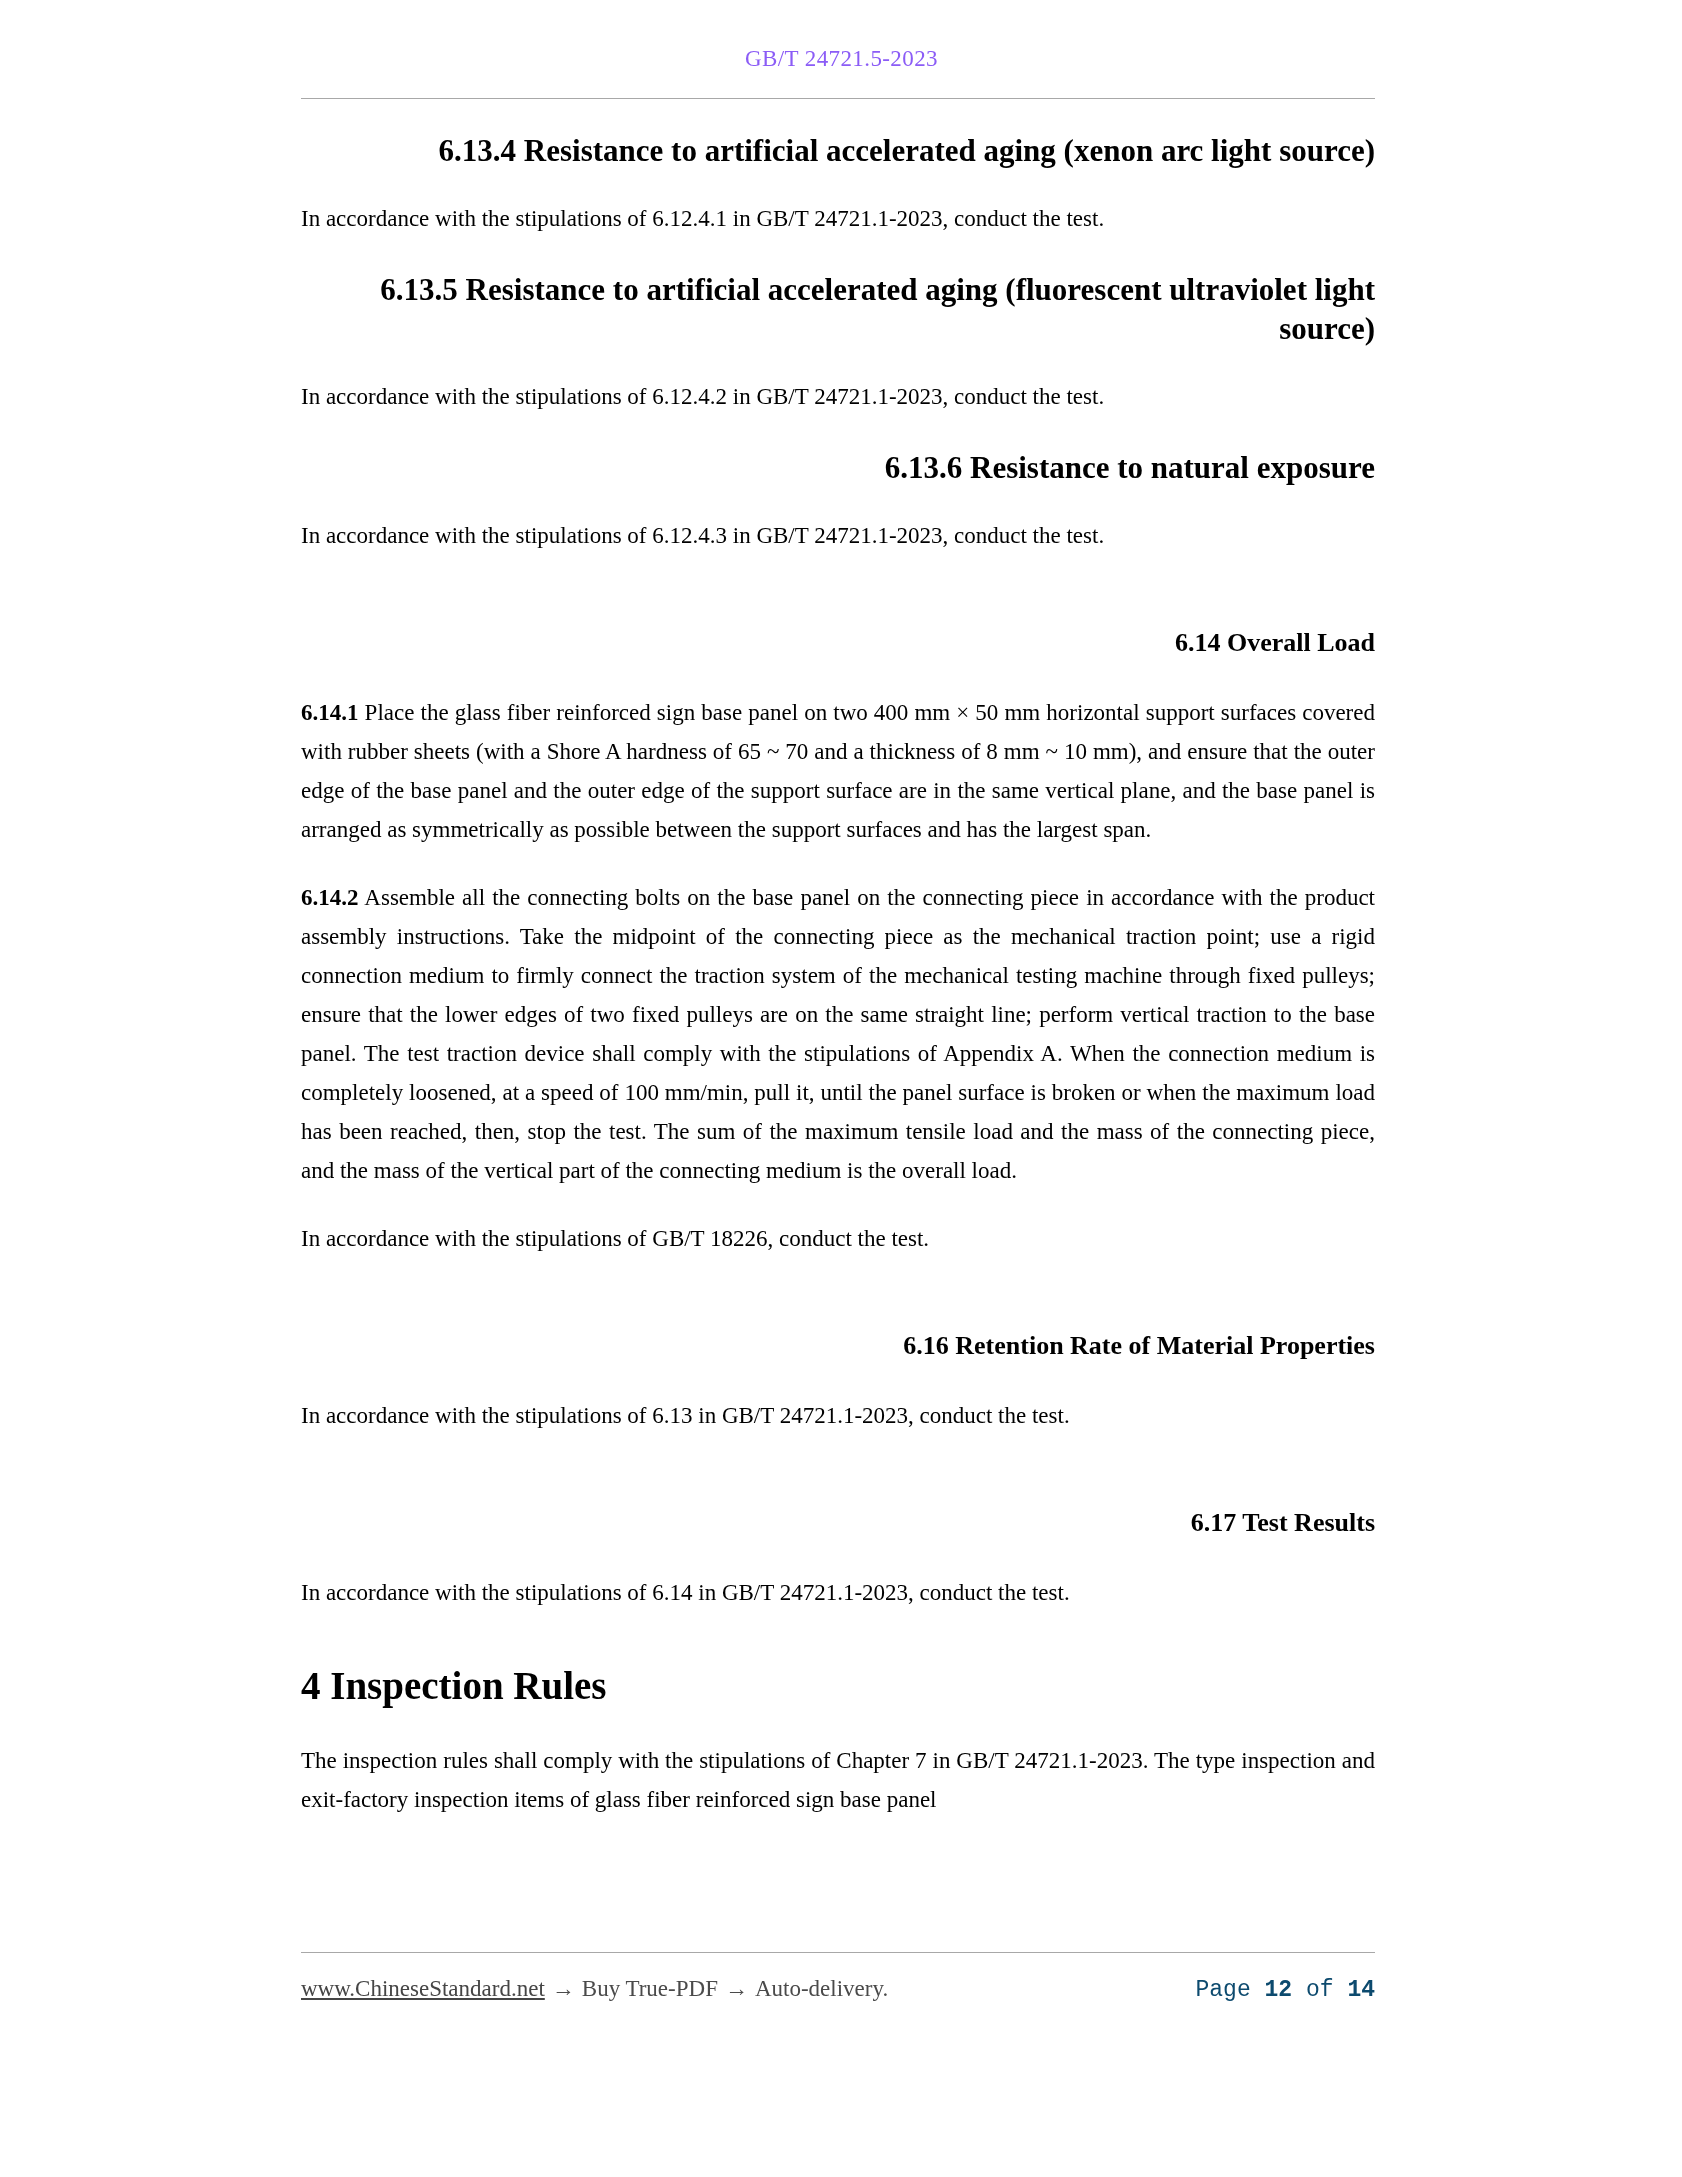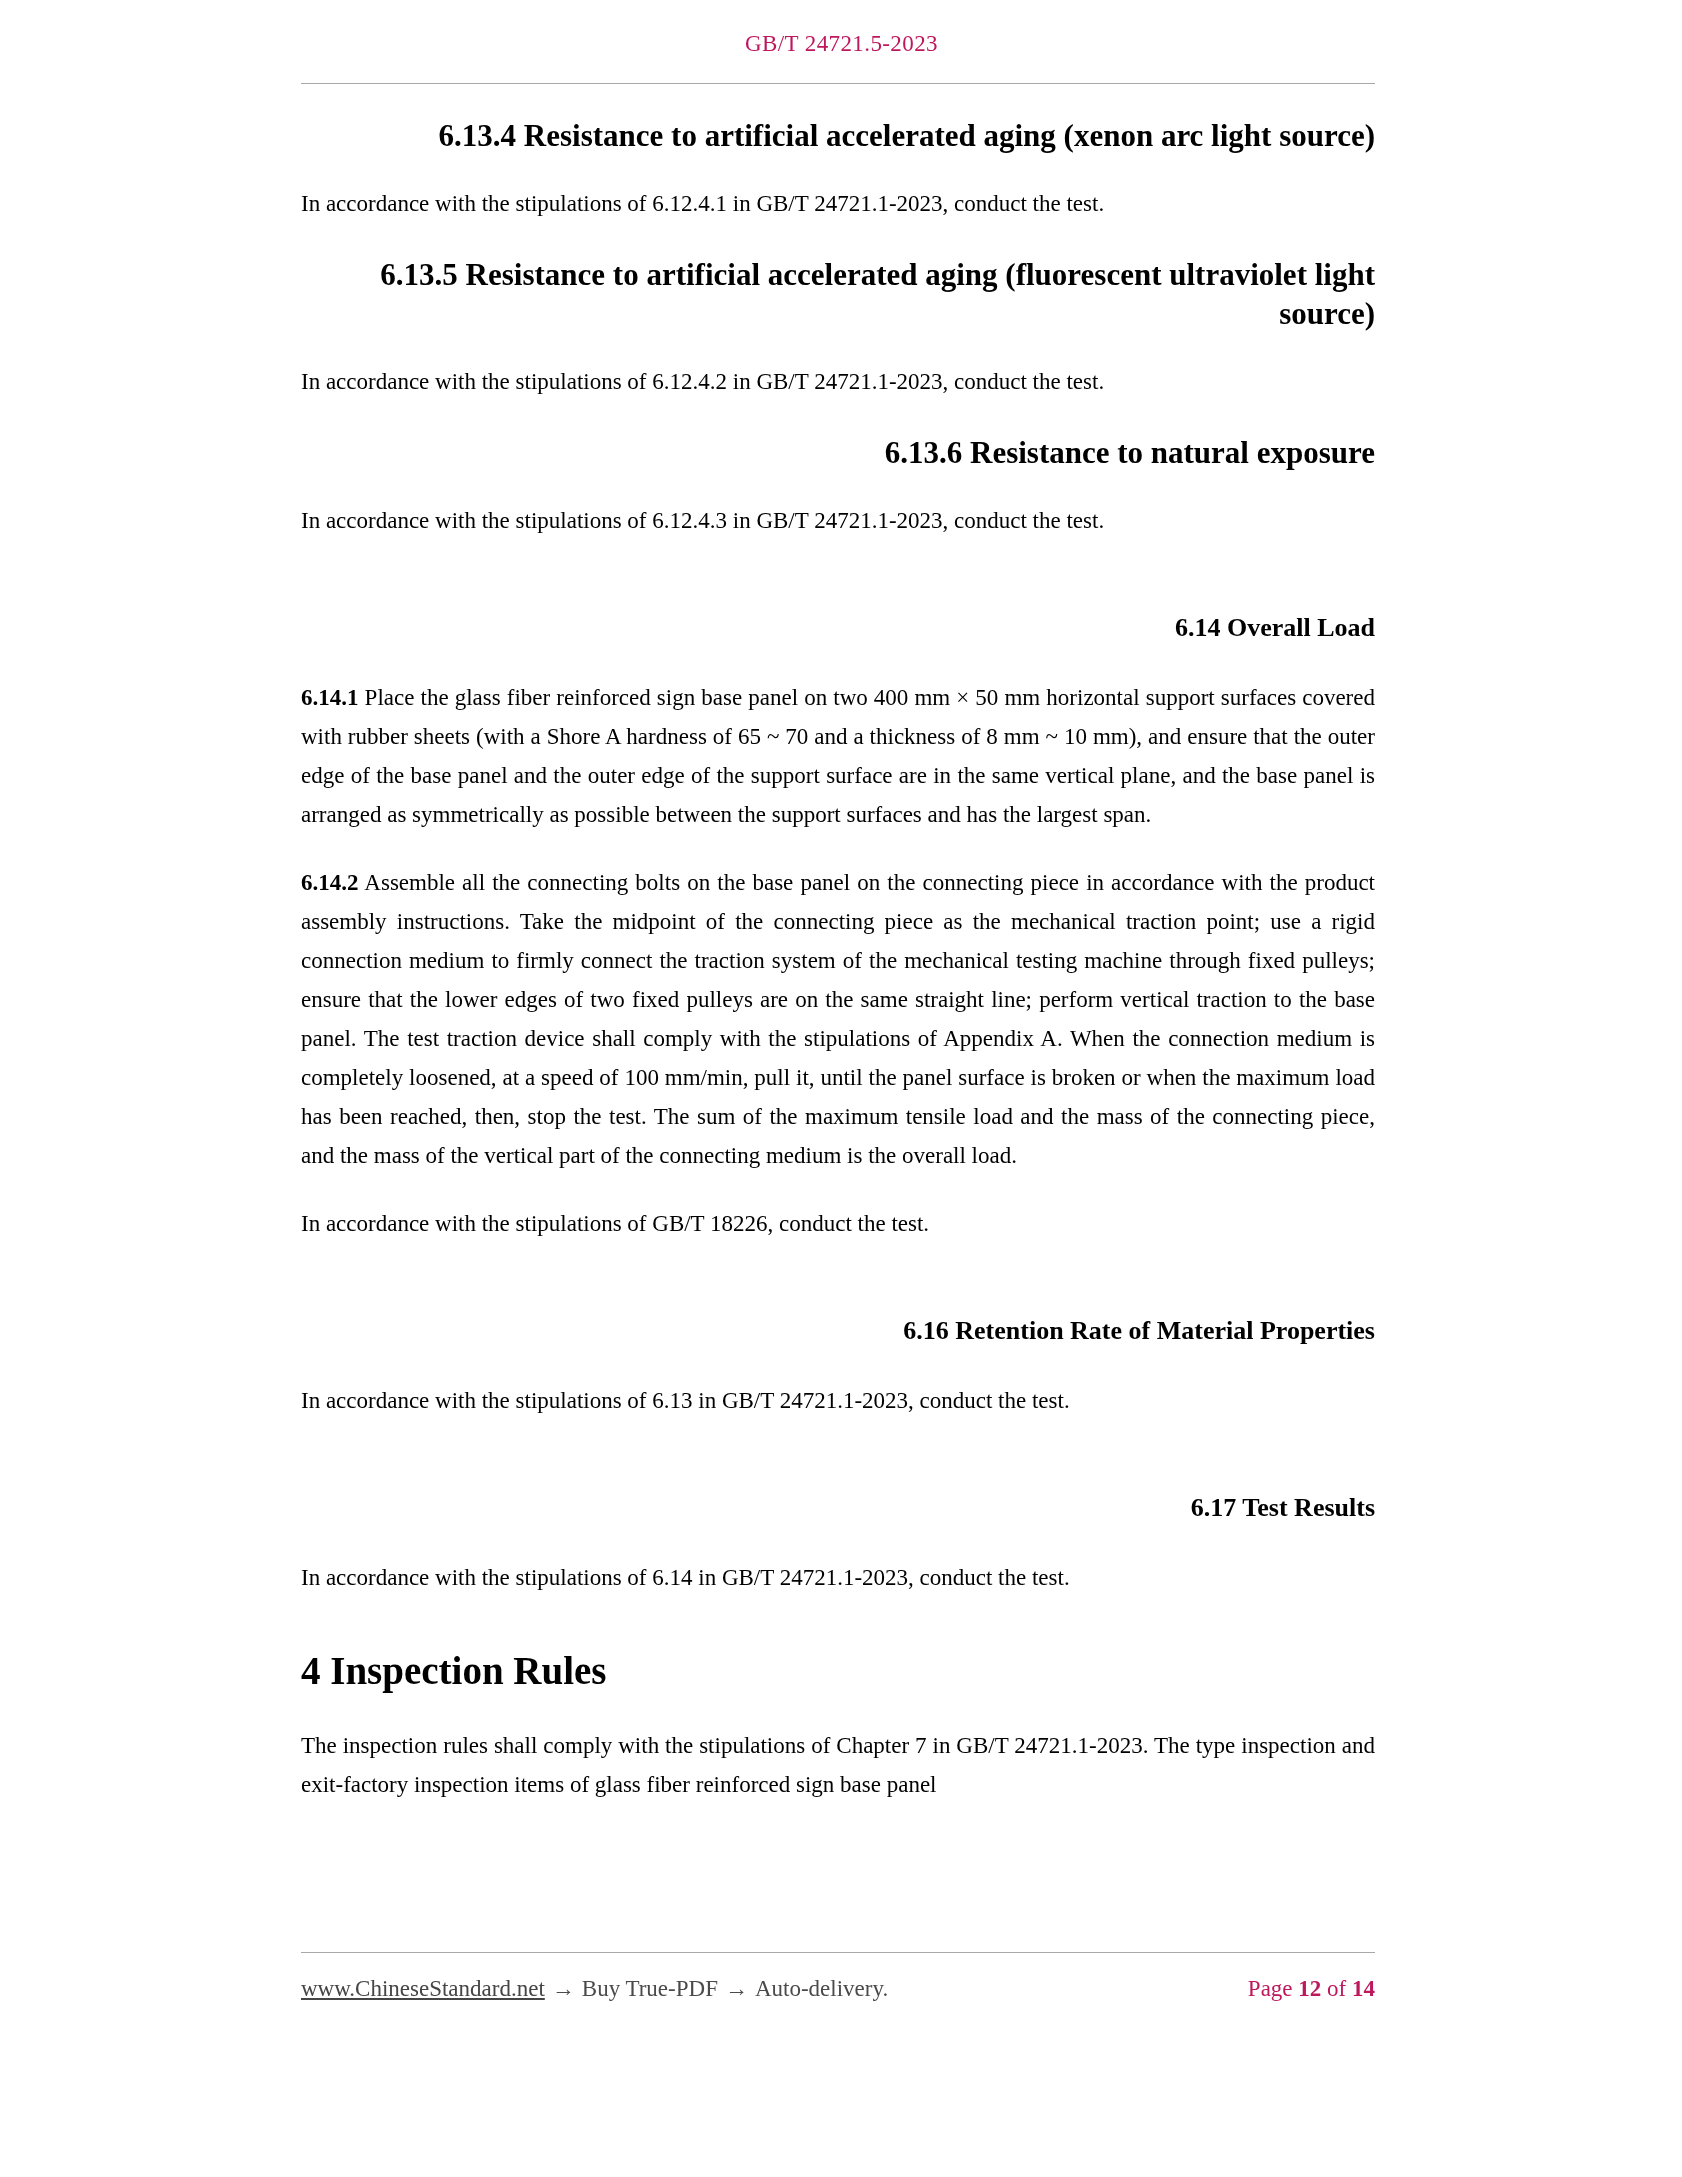--- a/index.html
+++ b/index.html
@@ -12,24 +12,24 @@
     position: relative;
     overflow: hidden;
   }
   .page {
     position: relative;
     width: 1683px;
     height: 2177px;
     background: #ffffff;
   }
   .running-header {
-    padding-top: 31px;
+    padding-top: 46px;
     text-align: center;
     font-size: 23px;
-    color: #be185d;
+    color: #8b5cf6;
     letter-spacing: 0.4px;
   }
   .header-rule {
     margin: 26px 308px 0 301px;
     border-top: 1.7px solid #a8a8a8;
     height: 0;
   }
   .content {
     margin: 0 308px 0 301px;
     text-align: justify;
@@ -86,21 +86,22 @@
     color: #454545;
     text-decoration: underline;
     cursor: pointer;
   }
   .arrow {
     display: inline-block;
     margin: 0 7px;
     color: #4a4a4a;
   }
   .footer-right {
-    color: #be185d;
+    color: #0c4a6e;
+    font-family: Liberation Mono, monospace;
   }
   .footer-right b { font-weight: bold; }
 </style>
 </head>
 <body>
 
 <div class="page">
 
   <div class="running-header">GB/T 24721.5-2023</div>
 

